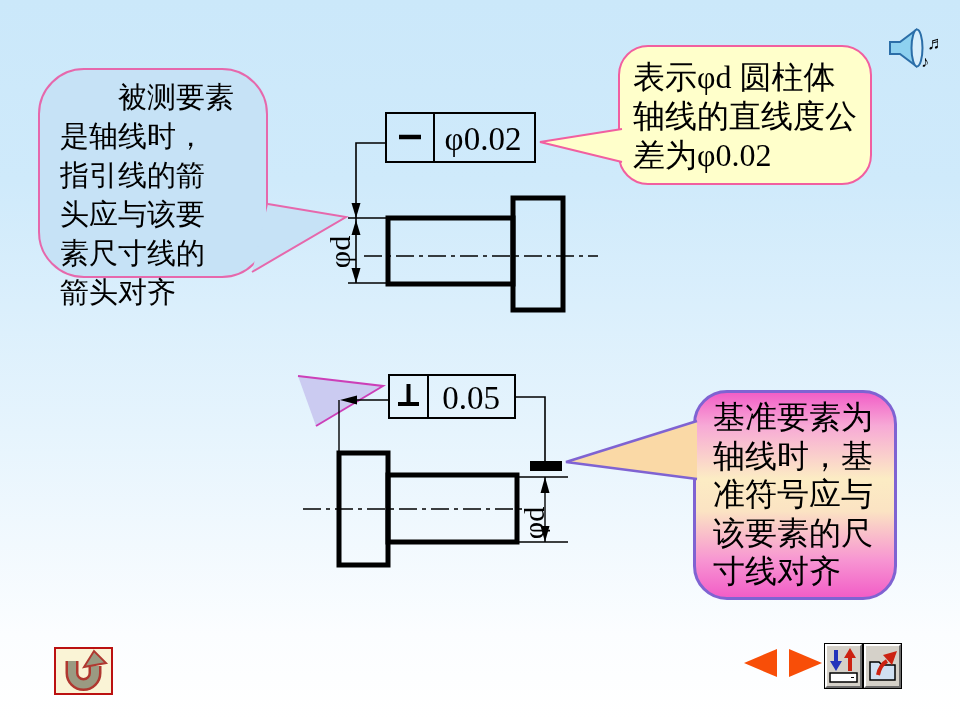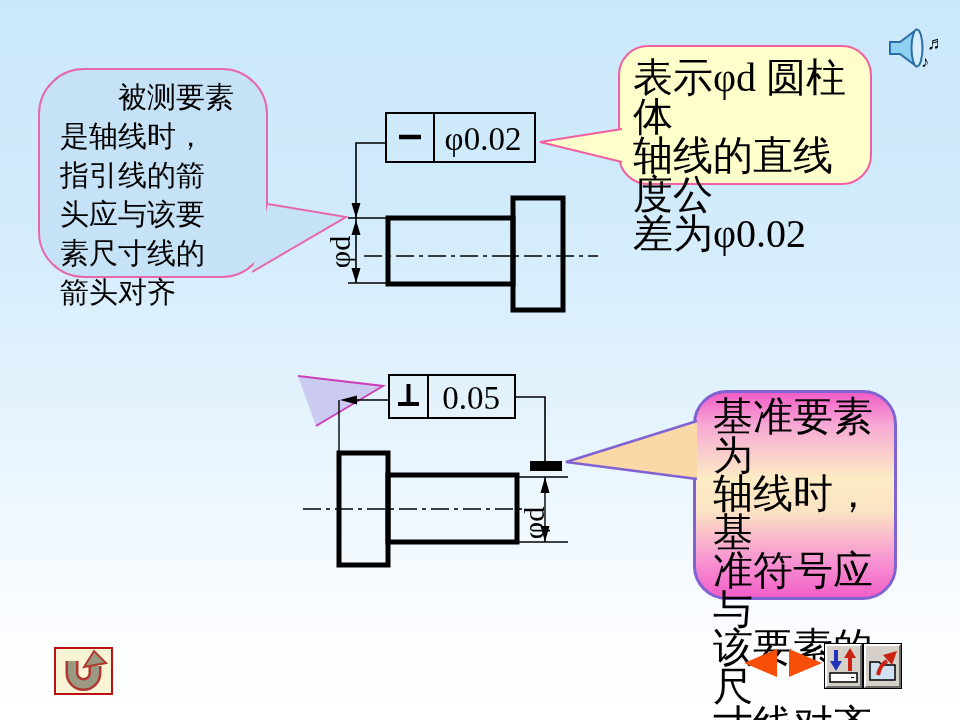--- a/index.html
+++ b/index.html
@@ -1,19 +1,19 @@
 <!DOCTYPE html>
 <html><head>
 <meta charset="utf-8">
 <style>
   html,body{margin:0;padding:0;background:#fff}
   #slide{position:relative;width:960px;height:720px;overflow:hidden;
     background:linear-gradient(180deg,#cbe8fa 0%,#cfeafb 25%,#e6f4fd 60%,#fbfdff 88%,#ffffff 100%);
     font-family:"Liberation Serif","DejaVu Serif",serif;color:#000}
-  .callout{position:absolute;box-sizing:border-box;white-space:pre-line;z-index:3;font-size:40px;line-height:39px}
+  .callout{position:absolute;box-sizing:border-box;white-space:pre-line;z-index:3;font-size:32px;line-height:39px}
   #callout-measured{left:38px;top:68px;width:230px;height:210px;background:#c6e2f6;
     border:2px solid #e668ac;border-radius:46px;padding:8px 0 0 20px;font-size:29px}
   #callout-straightness{left:618px;top:45px;width:254px;height:140px;background:#ffffcb;
     border:2px solid #f15fa0;border-radius:30px;padding:11px 0 0 13px}
   #callout-perpendicular{left:8px;top:334px;width:320px;height:209px;background:#cbcbf1;
     border:2px solid #cc3fb8;border-radius:50%;padding:12px 0 0 45px}
   #callout-datum{left:693px;top:390px;width:204px;height:210px;border:3px solid #7f63d2;border-radius:34px;
     background:linear-gradient(180deg,#f25ec7 0%,#f7a9d6 16%,#fcecc4 42%,#fbe3c3 58%,#f795d2 82%,#f25ec7 100%);
     padding:5px 0 0 17px;line-height:38.5px}
   #tails{position:absolute;left:0;top:0;z-index:4;pointer-events:none}

